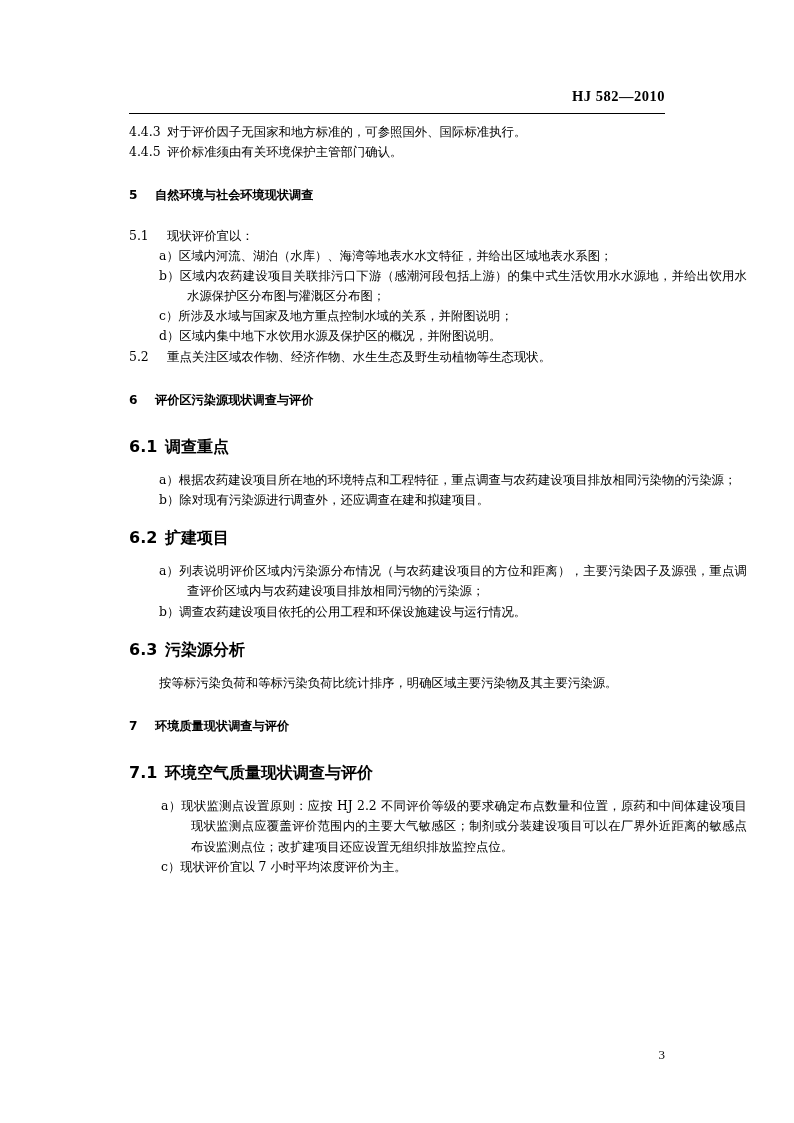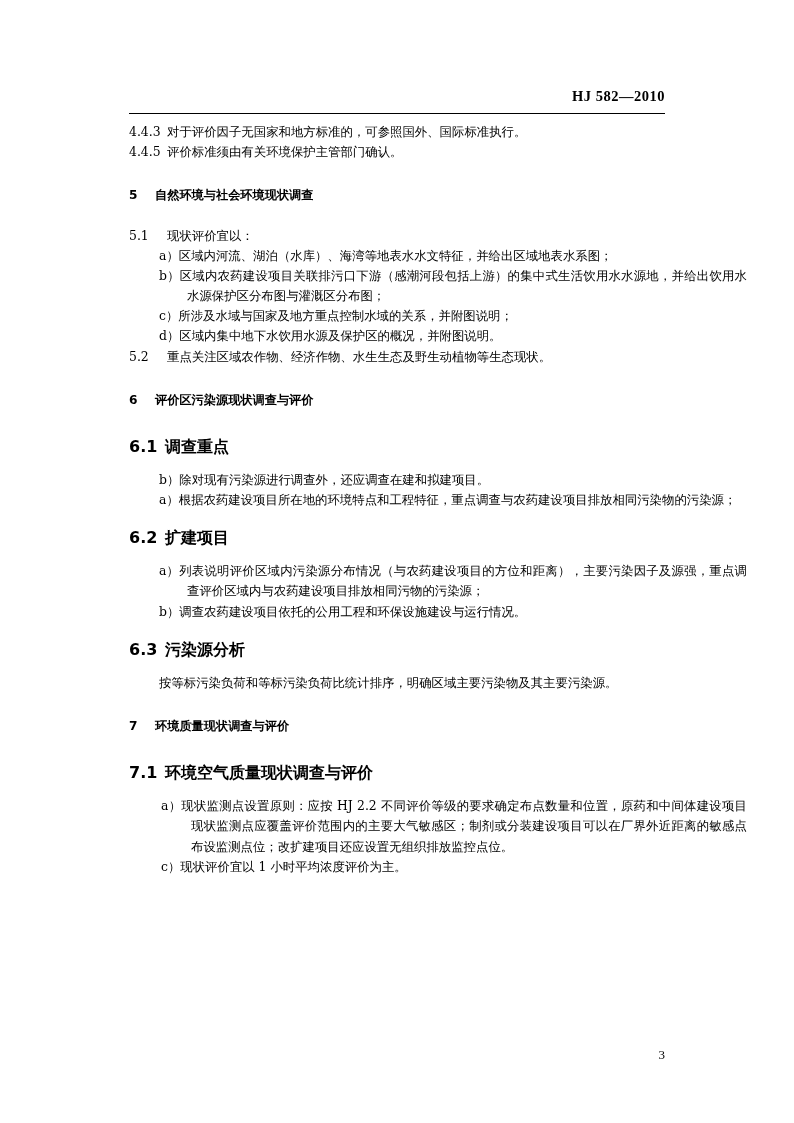--- a/index.html
+++ b/index.html
@@ -147,22 +147,22 @@
       <span class="num">6</span><span>评价区污染源现状调查与评价</span>
     </p>
 
     <div class="gap-5"></div>
 
     <p class="sub-head">
       <span class="num">6.1</span><span>调查重点</span>
     </p>
     <div class="gap-2"></div>
     <ul class="list">
+      <li>a）根据农药建设项目所在地的环境特点和工程特征，重点调查与农药建设项目排放相同污染物的污染源；</li>
       <li>b）除对现有污染源进行调查外，还应调查在建和拟建项目。</li>
-      <li>a）根据农药建设项目所在地的环境特点和工程特征，重点调查与农药建设项目排放相同污染物的污染源；</li>
     </ul>
 
     <div class="gap-3"></div>
 
     <p class="sub-head">
       <span class="num">6.2</span><span>扩建项目</span>
     </p>
     <div class="gap-2"></div>
     <ul class="list">
       <li>a）列表说明评价区域内污染源分布情况（与农药建设项目的方位和距离），主要污染因子及源强，重点调查评价区域内与农药建设项目排放相同污物的污染源；</li>
@@ -184,20 +184,20 @@
     </p>
 
     <div class="gap-5"></div>
 
     <p class="sub-head">
       <span class="num">7.1</span><span>环境空气质量现状调查与评价</span>
     </p>
     <div class="gap-2"></div>
     <ul class="list deep">
       <li>a）现状监测点设置原则：应按 HJ 2.2 不同评价等级的要求确定布点数量和位置，原药和中间体建设项目现状监测点应覆盖评价范围内的主要大气敏感区；制剂或分装建设项目可以在厂界外近距离的敏感点布设监测点位；改扩建项目还应设置无组织排放监控点位。</li>
-      <li>c）现状评价宜以 1 小时平均浓度评价为主。</li>
+      <li>c）现状评价宜以 7 小时平均浓度评价为主。</li>
     </ul>
 
   </div>
 
   <div class="pagenum">3</div>
 
 </div>
 
 </body></html>

